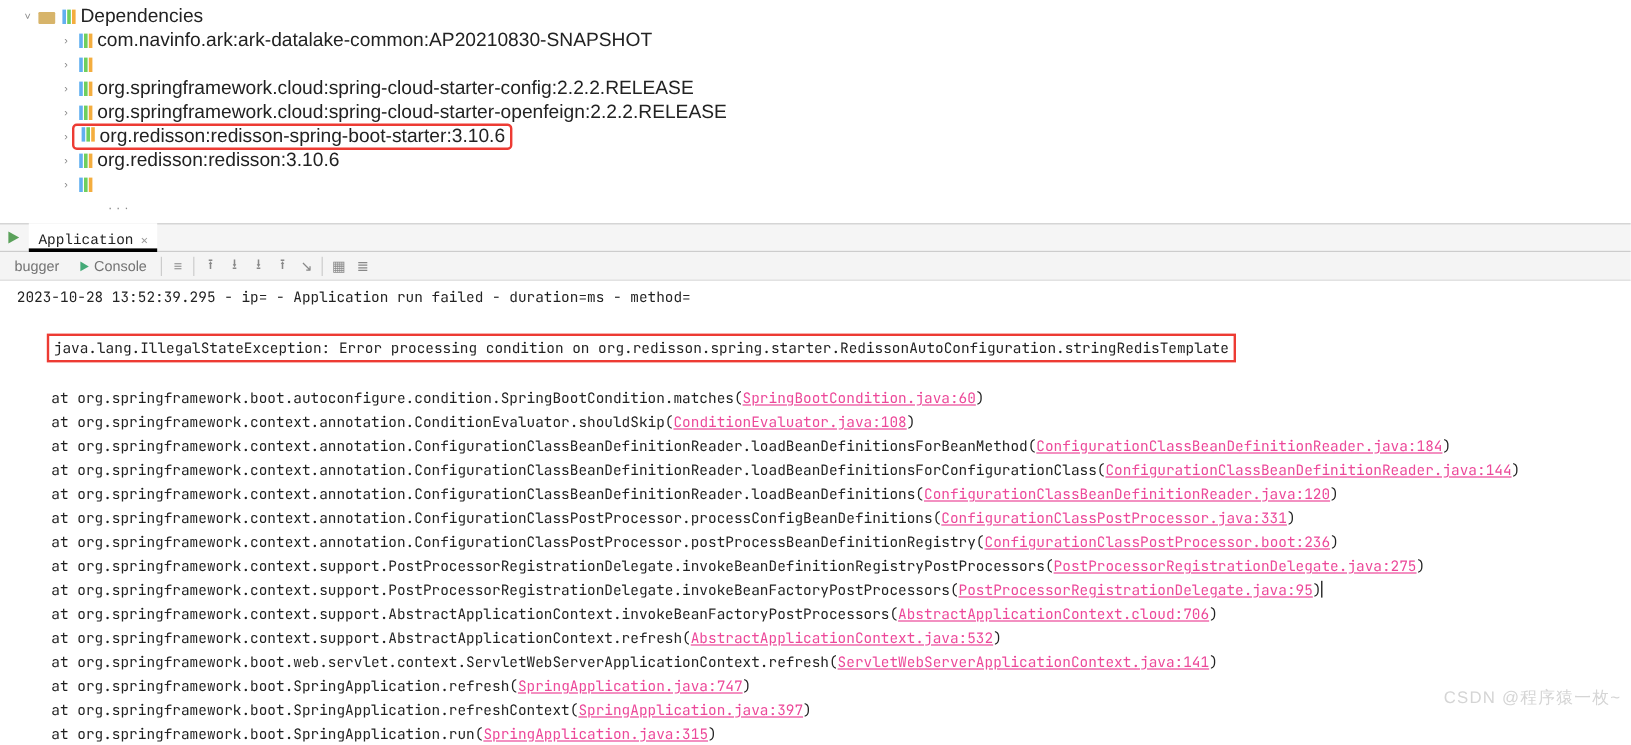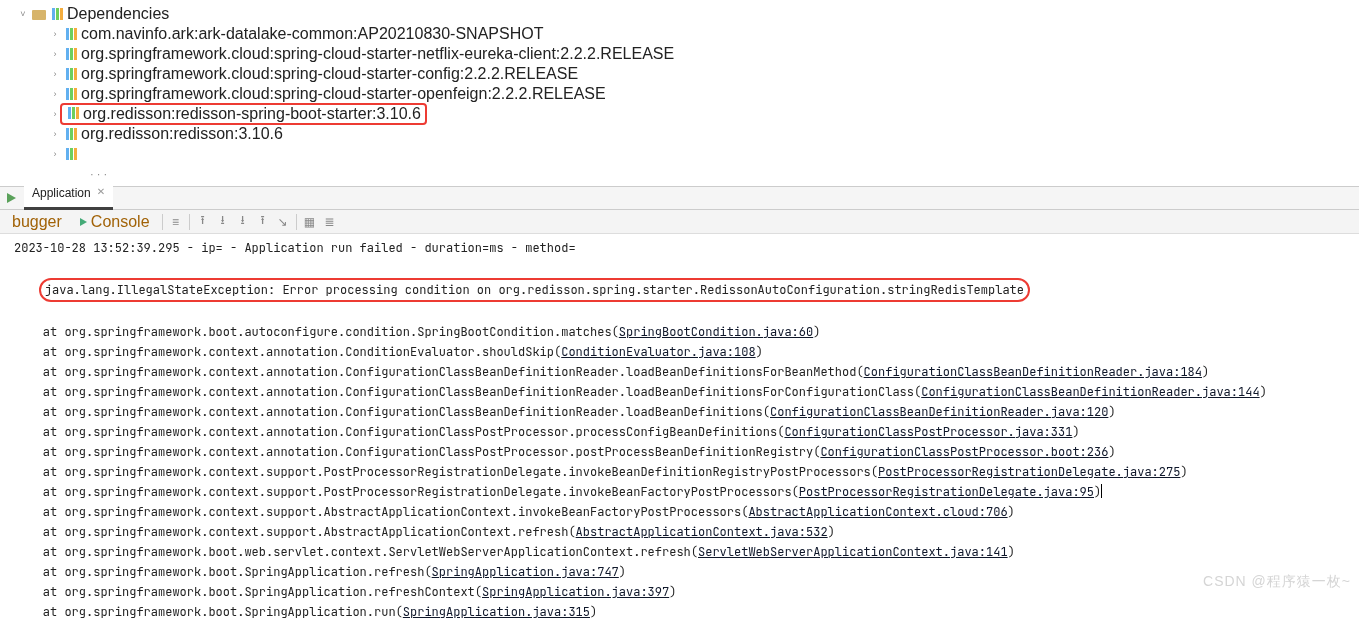--- a/index.html
+++ b/index.html
@@ -60,54 +60,54 @@
   .tabs-bar {
     display:flex; align-items:center;
     border-top:1px solid #ccc; border-bottom:1px solid #ccc;
     height:24px;
     background:#f5f5f5;
     font-size:12px;
   }
   .run-icon { width:14px; height:14px; margin:0 6px 0 4px; }
   .run-icon svg { display:block; }
   .tab-active {
-    padding:0 8px; height:24px; display:flex; align-items:flex-start;
-    border-bottom:3px solid #404040; background:#fff;
+    padding:0 8px; height:24px; display:flex; align-items:flex-end;
+    border-bottom:3px solid #000000; background:#fff;font-family:Liberation Mono, monospace;
   }
   .tab-close { color:#999; margin-left:6px; font-size:10px; }
 
   .tool-bar {
     display:flex; align-items:center; height:24px;
     background:#f4f4f4; border-bottom:1px solid #ddd;
     padding-left:4px; gap:2px;
   }
   .tool-item {
     padding:2px 8px; display:flex; align-items:center; gap:4px;
-    color:#a16207; font-size:16px;
+    color:#737373; font-size:12px;
   }
   .tool-sep { width:1px; height:16px; background:#ccc; margin:0 2px; }
   .small-btn { width:18px;height:18px;display:flex;align-items:center;justify-content:center;color:#888;}
   .play-icon{width:0;height:0;border-left:7px solid #4a7; border-top:4px solid transparent;border-bottom:4px solid transparent;}
 
   .console {
     font-family: "JetBrains Mono","Consolas",monospace;
     font-size: 12px;
     line-height: 20px;
     padding: 4px 6px 2px 14px;
     white-space: nowrap;
   }
   .console .line { white-space: pre; }
   .err-hl {
     display:inline-block;
     border:2px solid #ed3b33;
-    border-radius:12px;
+    border-radius:0;
     padding:0 4px;
     margin-left:-4px;
   }
-  .link { color:#0f172a; text-decoration:underline; cursor:pointer; }
+  .link { color:#ec4899; text-decoration:underline; cursor:pointer; }
   .cursor-bar {
     display:inline-block; width:1px; height:14px; background:#000;
     vertical-align:-2px;
   }
   .watermark {
     position:fixed; right:8px; bottom:30px;
     color:#d5d5d5; font-size:14px; letter-spacing:1px;
     pointer-events:none;
   }
 </style>
@@ -135,21 +135,20 @@
         </span>
         <span class="tree-label">com.navinfo.ark:ark-datalake-common:AP20210830-SNAPSHOT</span>
       </div>
       <div class="tree-row indent-1">
         <span class="arrow">›</span>
         <span class="lib-icon">
           <span class="b1"></span>
           <span class="b2"></span>
           <span class="b3"></span>
         </span>
-        <span class="tree-label">org.springframework.cloud:spring-cloud-starter-netflix-eureka-client:2.2.2.RELEASE</span>
       </div>
       <div class="tree-row indent-1">
         <span class="arrow">›</span>
         <span class="lib-icon">
           <span class="b1"></span>
           <span class="b2"></span>
           <span class="b3"></span>
         </span>
         <span class="tree-label">org.springframework.cloud:spring-cloud-starter-config:2.2.2.RELEASE</span>
       </div>

